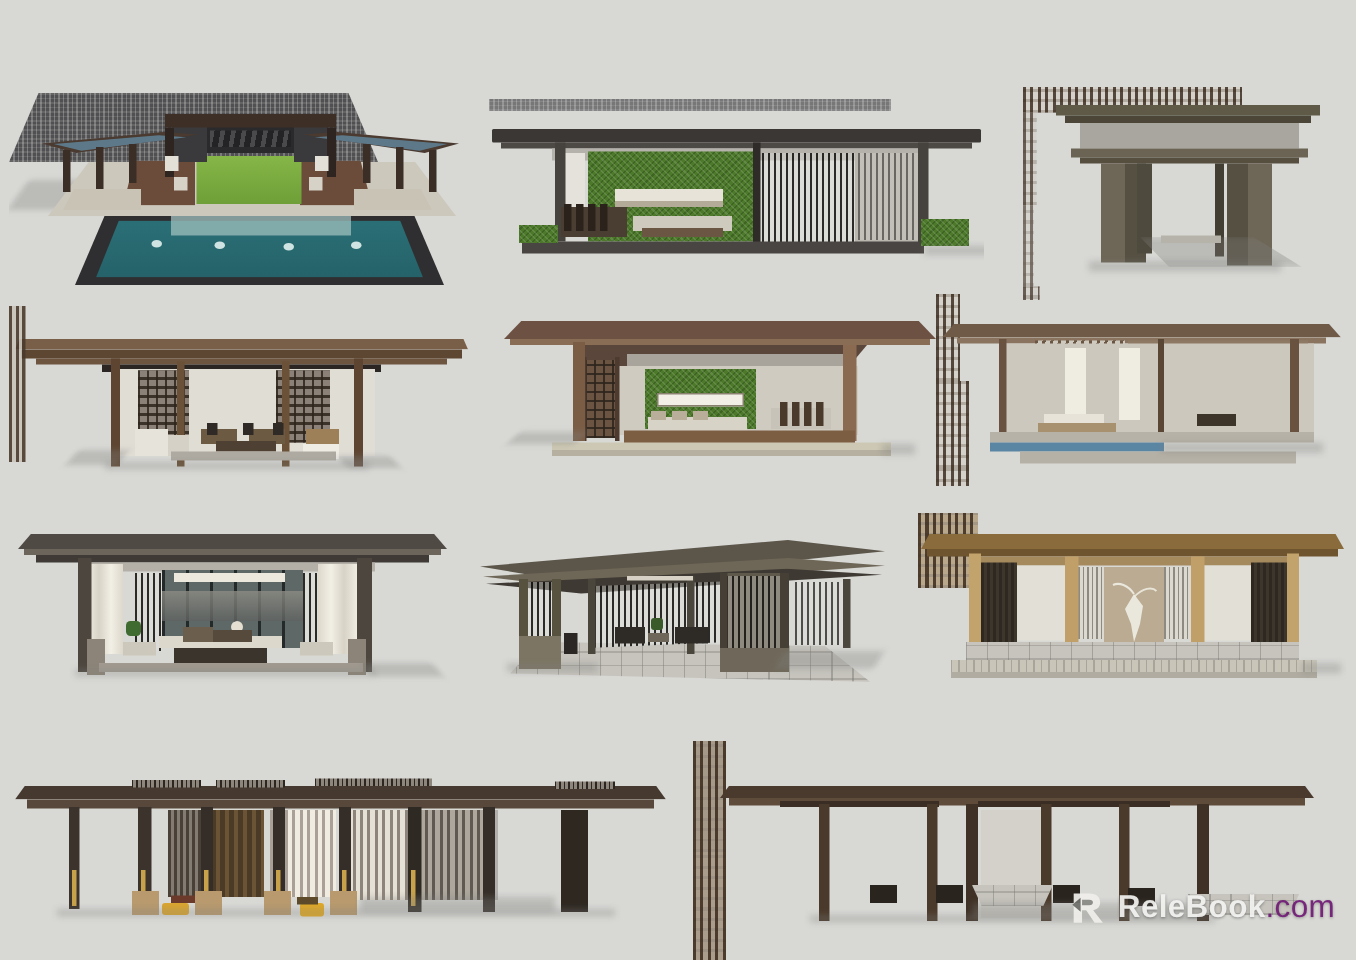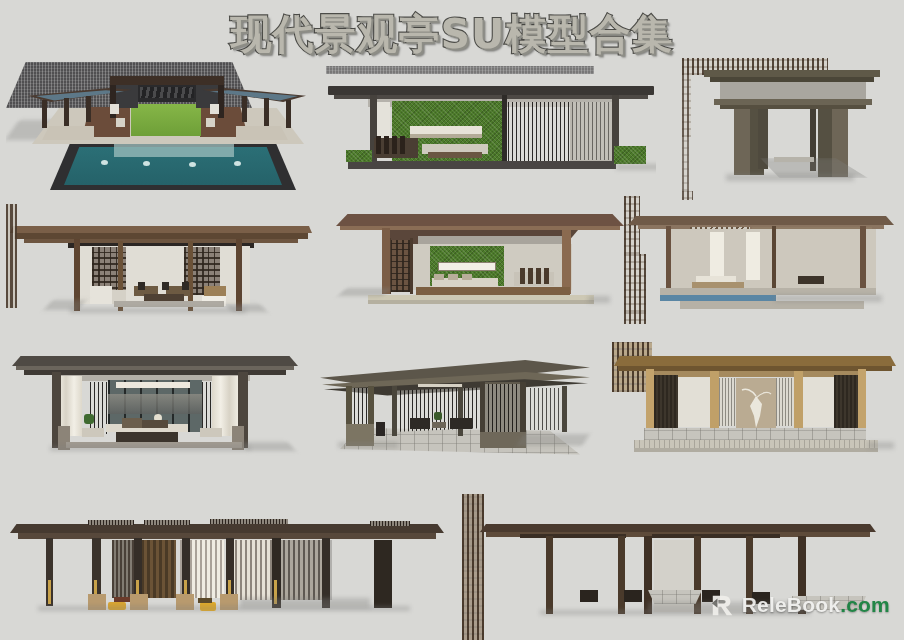--- a/index.html
+++ b/index.html
@@ -110,30 +110,27 @@
   }
   #wm-logo { width: 26px; height: 26px; display:block; }
   #wm-text {
     font-family: "Liberation Sans", sans-serif;
     font-size: 21px;
     font-weight: 700;
     letter-spacing: 0.2px;
     white-space: nowrap;
   }
   #wm-text .a { color: #f2f2f0; text-shadow: 0 1px 2px rgba(60,60,58,0.55); }
-  #wm-text .b { color: #15803d; font-weight: 700; text-shadow: 0 1px 2px rgba(60,60,58,0.45); }
+  #wm-text .b { color: #701a75; font-weight: 400; text-shadow: 0 1px 2px rgba(60,60,58,0.45); }
 </style>
 </head>
 <body>
 
 <div id="stage" style="background: rgb(216, 216, 213);">
 
-  <div id="title-bar">
-    <div id="title-text" style="color: rgb(185, 183, 173);">现代景观亭SU模型合集</div>
-  </div>
 
   <div class="cell" style="left:6px; top:62px; width:312px; height:142px;">
     <div class="scene">
 
       <div class="ground-shadow" style="left:6px; top:58px; width:80px; height:20px; transform:skewX(-35deg);"></div>
 
       <div style="position:absolute; left:44px; top:82px; width:246px; height:46px; background:#2f2f31;
                   clip-path: polygon(8% 0%, 92% 0%, 100% 100%, 0% 100%);"></div>
       <div class="stoneband" style="left:44px; top:82px; width:246px; height:46px;
                   clip-path: polygon(8% 0%, 92% 0%, 100% 100%, 0% 100%); opacity:.85;"></div>

